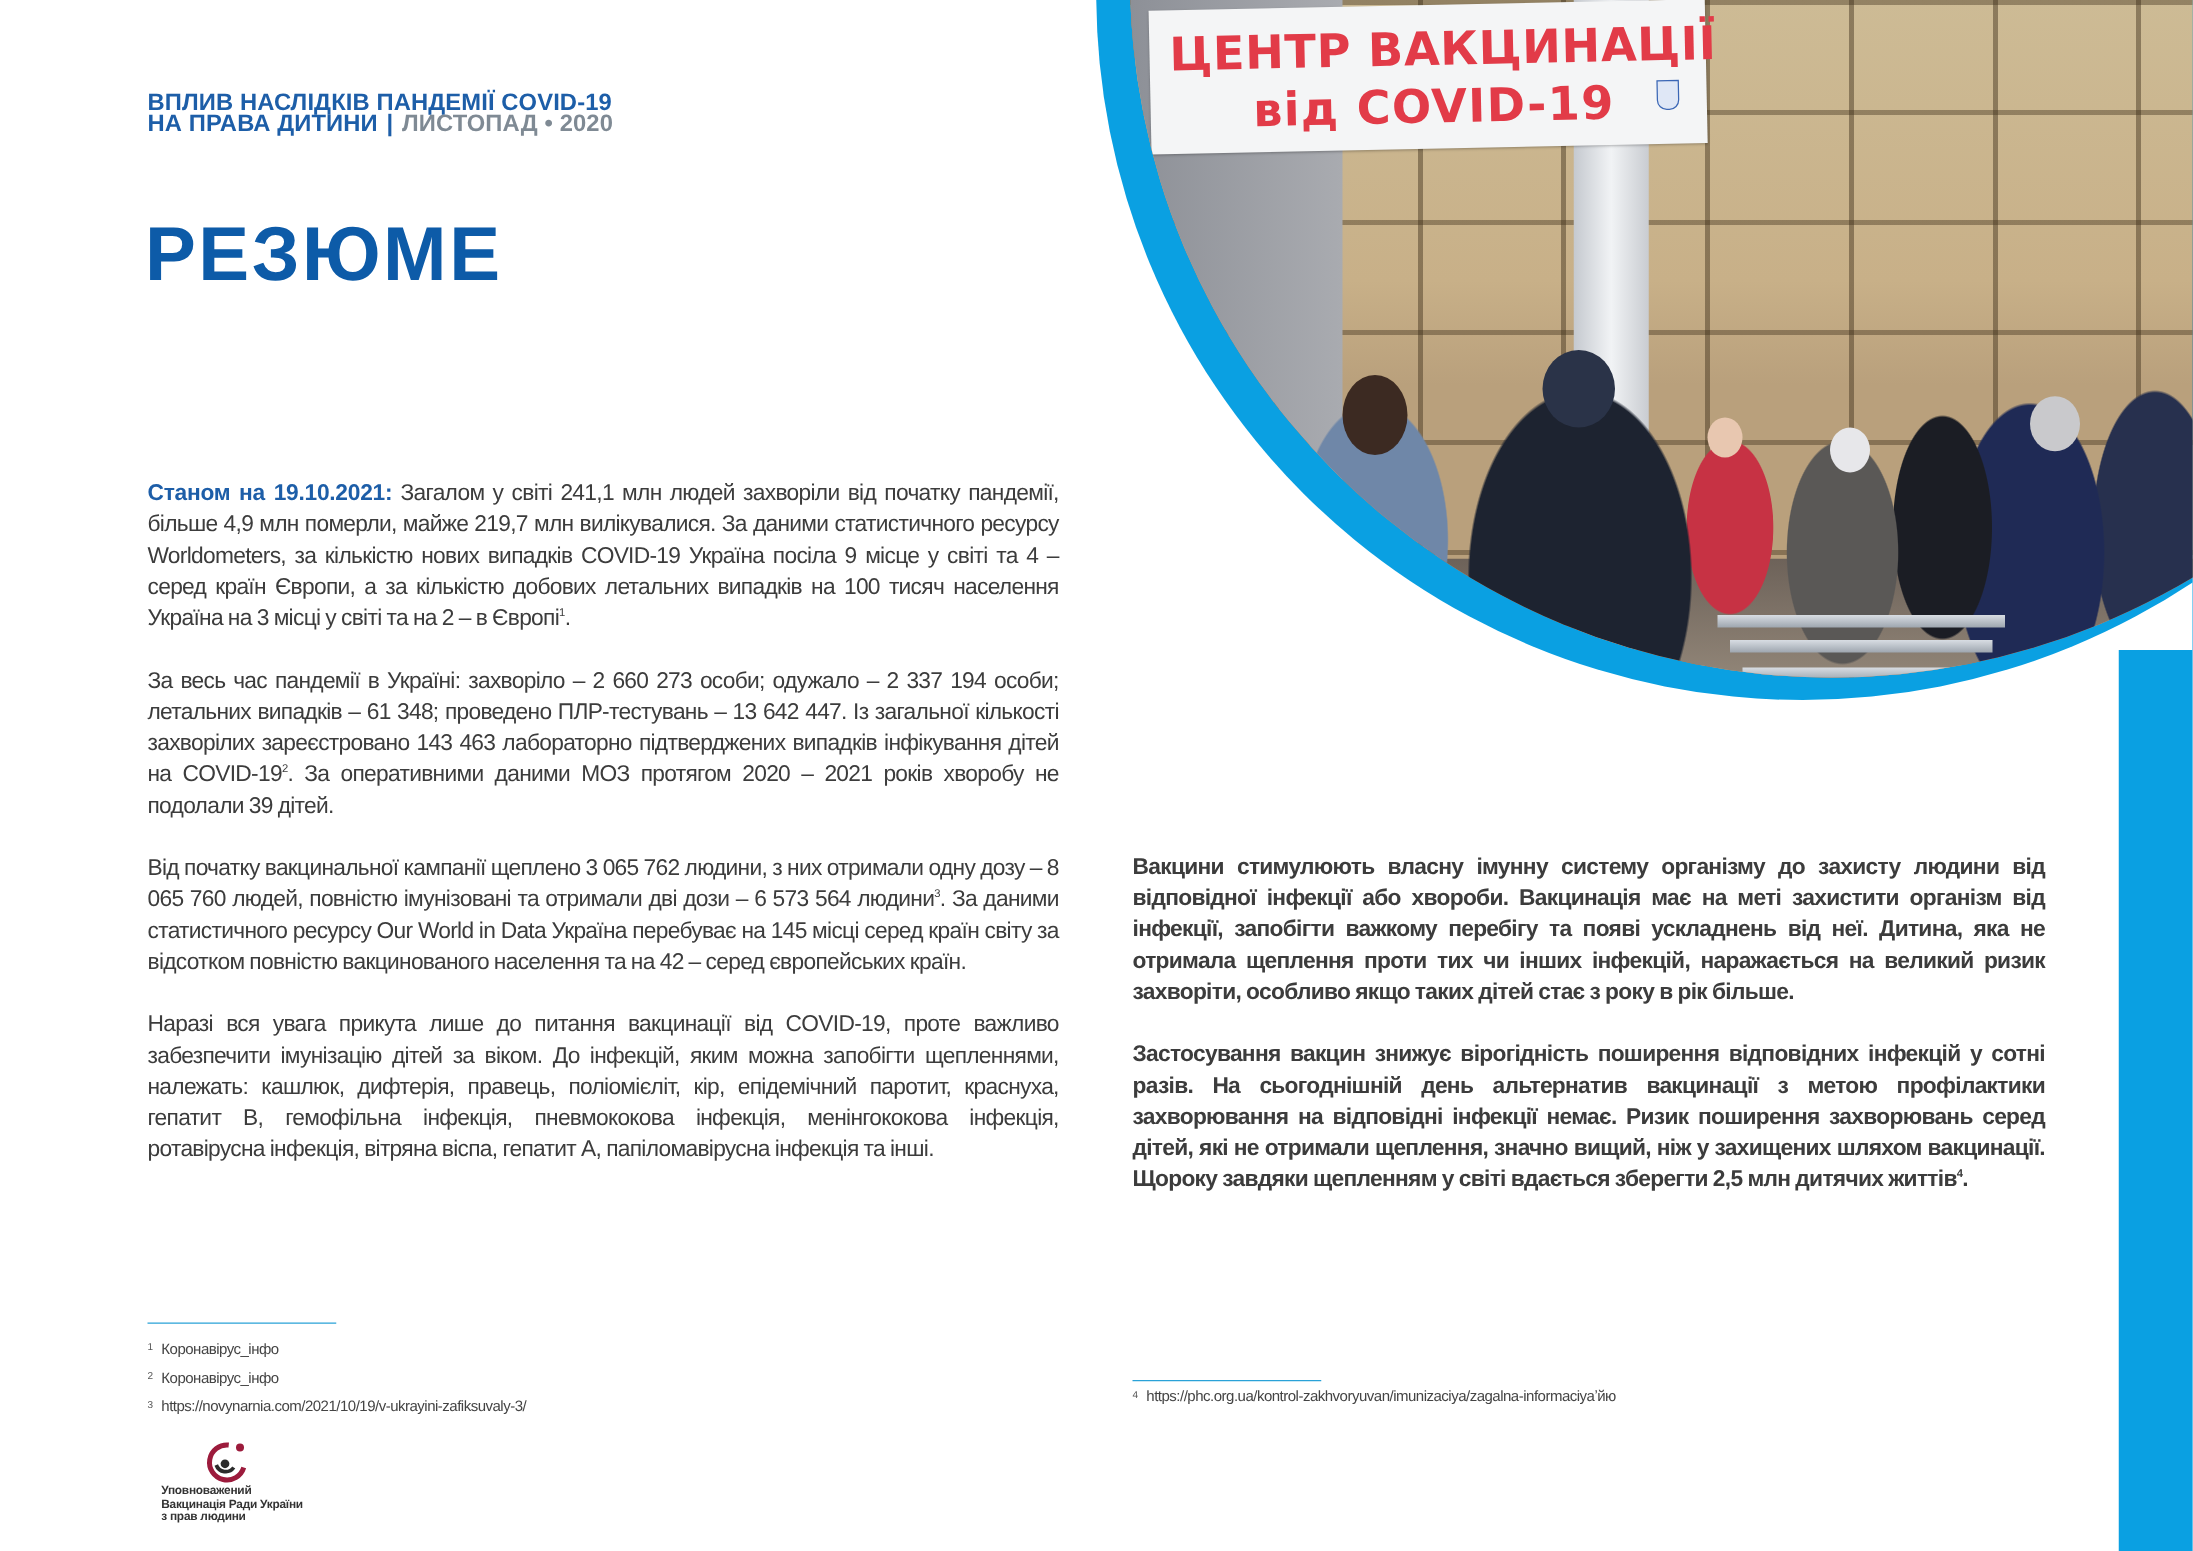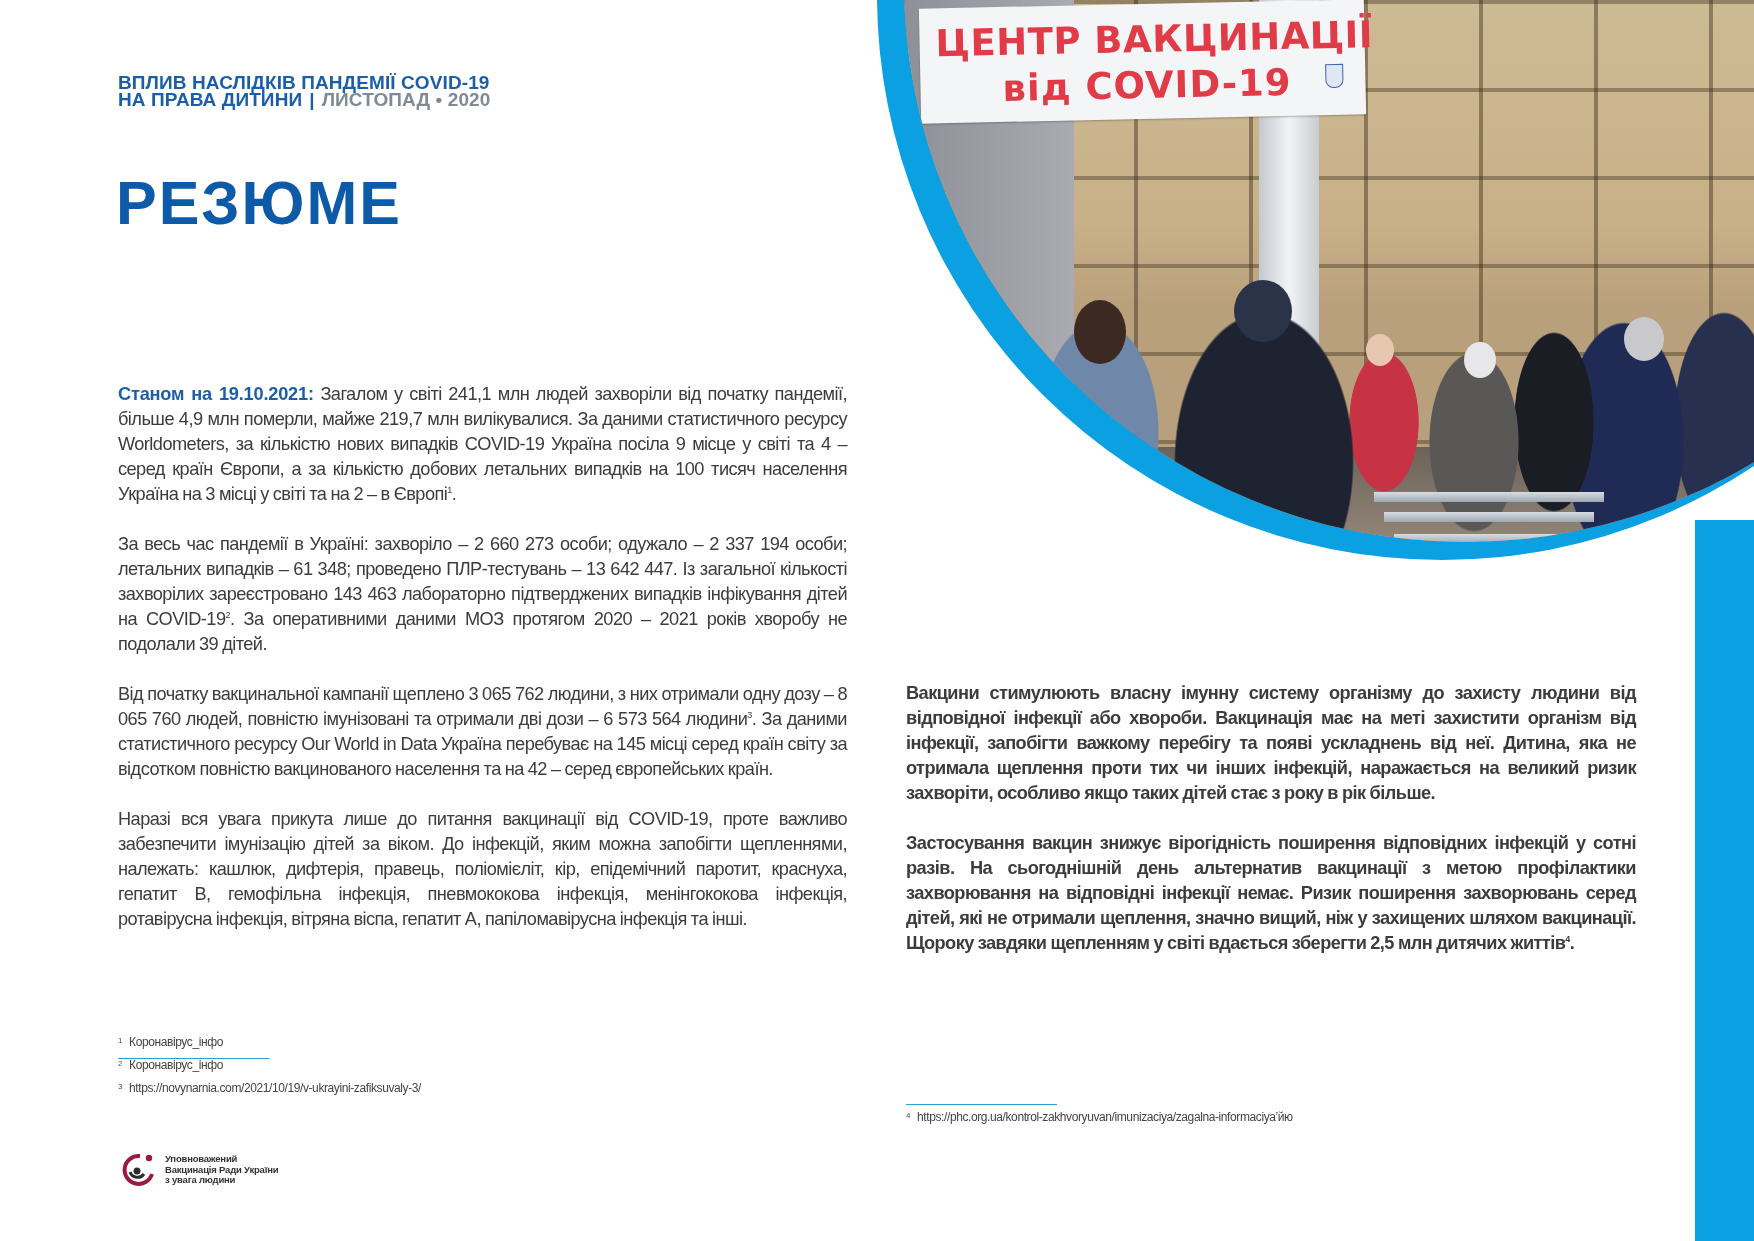--- a/index.html
+++ b/index.html
@@ -18,24 +18,24 @@
   .col { position:absolute; font-size:18.2px; line-height:25px; color:#3c3c3c; text-align:justify; letter-spacing:-0.55px; word-spacing:-0.5px; }
   .col p { margin:0 0 25px 0; }
   .col-left { left:118px; top:382px; width:729px; }
   .col-right { left:906px; top:681px; width:730px;font-weight:bold; }
   .lead { color:#1d5ea8; font-weight:bold; letter-spacing:-0.2px;margin-top:28px; }
   sup { font-size:9px; line-height:0; vertical-align:super; }
 
   .fn { position:absolute; font-size:12px; line-height:23px; color:#444; letter-spacing:-0.4px; }
   .fn-rule { position:absolute; height:1px; background:#2aa2d8; width:151px; }
   .fn .num { font-size:8px; vertical-align:top; margin-right:7px; position:relative; top:-2px; color:#555; }
-  .fn-left { left:118px; top:1031px; }
+  .fn-left { left:118px; top:1068px; }
   .fn-right { left:906px; top:1106px; }
 
-  .logo { position:absolute; left:120px; top:1152px; display:flex; align-items:center; }
+  .logo { position:absolute; left:120px; top:1152px; display:flex; align-items:center;flex-direction:column; }
   .logo .txt { font-size:9.5px; line-height:10.5px; color:#333; margin-left:9px; font-weight:bold; letter-spacing:-0.2px; }
 
   .blue-stripe { position:absolute; left:1695px; top:520px; width:59px; height:721px; background:#0aa0e2; }
 
   .photo-ring { position:absolute; left:877px; top:-570px; width:1130px; height:1130px; border-radius:50%; background:#0aa0e2; }
   .photo { position:absolute; left:904px; top:-578px; width:1122px; height:1120px; border-radius:50%; overflow:hidden;
     background: linear-gradient(180deg,#d9c7a4 0%, #cdb892 45%, #8c7f6a 60%, #4b4a52 75%, #6a6470 88%, #9b9ba3 100%); }
   .photo .building { position:absolute; left:0; top:578px; width:1122px; height:560px;
     background:
       repeating-linear-gradient(90deg, rgba(60,45,25,0.45) 0 4px, transparent 4px 115px),
@@ -126,15 +126,15 @@
 <div class="logo">
   <svg width="36" height="36" viewBox="0 0 36 36">
     <path d="M20 4 A14 14 0 1 0 32 22" fill="none" stroke="#9c1b3c" stroke-width="4"></path>
     <circle cx="29" cy="6" r="3.2" fill="#9c1b3c"></circle>
     <path d="M10 20 A8 8 0 0 0 24 22" fill="none" stroke="#2b2b2b" stroke-width="3"></path>
     <circle cx="17" cy="19" r="3.5" fill="#2b2b2b"></circle>
   </svg>
   <div class="txt">
     <div>Уповноважений</div>
     <div>Вакцинація Ради України</div>
-    <div>з увага людини</div>
+    <div>з прав людини</div>
   </div>
 </div>
 
 </body></html>

